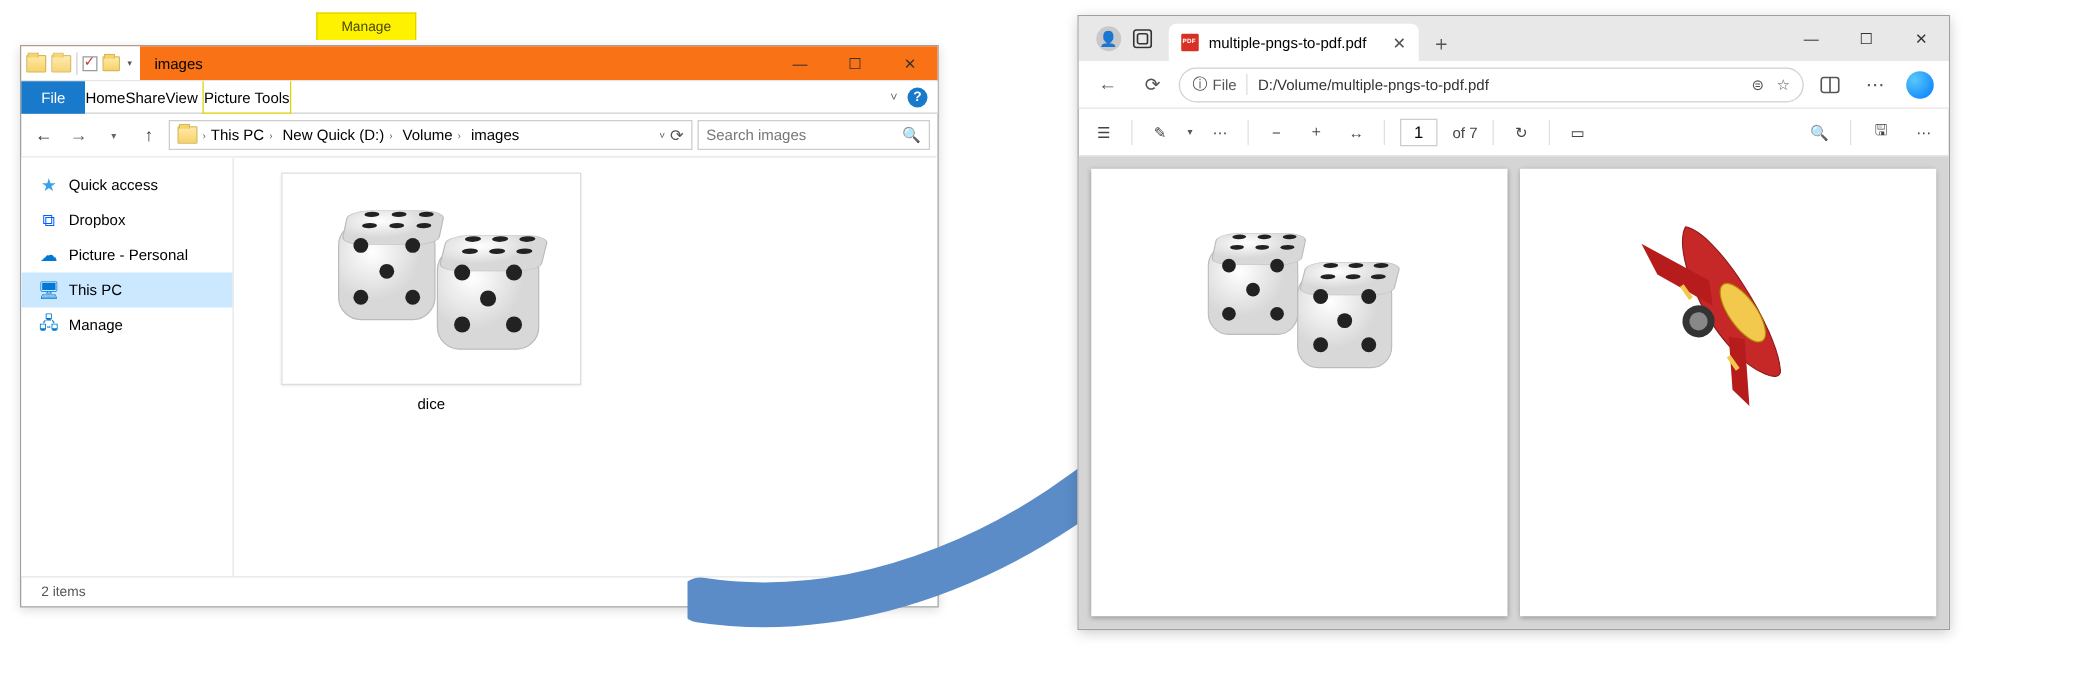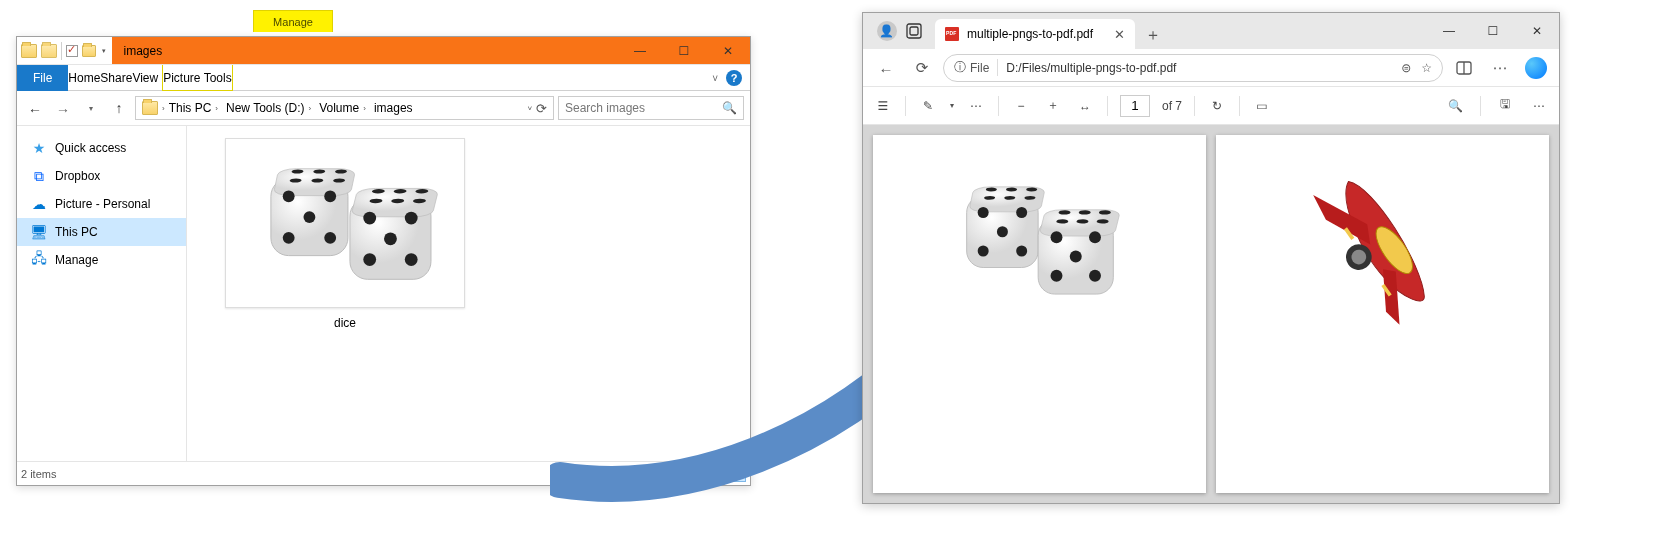--- a/index.html
+++ b/index.html
@@ -66,21 +66,21 @@
 .cloud { color:#0078d4; }
 .pc { color:#0078d4; }
 .net { color:#0078d4; }
 
 .content { flex:1; position:relative; padding:12px 18px; display:flex; gap:40px; align-items:flex-start; }
 .thumb { display:flex; flex-direction:column; align-items:center;padding-left:20px; }
 .thumb-box { width:240px; height:170px; border:1px solid #ddd; background:#fff; box-shadow:0 1px 2px rgba(0,0,0,0.1); display:flex; align-items:center; justify-content:center; overflow:hidden; }
 .thumb-label { margin-top:8px; font-size:12px; }
 
 
-.ex-status { height:24px; border-top:1px solid #e5e5e5; display:flex; align-items:center; padding:0 4px; font-size:11px; color:#555; }
+.ex-status { height:24px; border-top:1px solid #e5e5e5; display:flex; align-items:center; padding:0 16px; font-size:11px; color:#555; }
 .ex-status .spacer { flex:1; }
 .view-toggle { display:flex; gap:2px; }
 .vt { width:24px; height:16px; border:1px solid #ccc; display:flex; align-items:center; justify-content:center; font-size:9px; }
 .vt.active { background:#cce8ff; border-color:#7db7e8; }
 
 
 .arrow-wrap { position:absolute; left:550px; top:300px; width:460px; height:220px; pointer-events:none; }
 
 
 .edge {
@@ -168,21 +168,21 @@
     <div class="navbtn" style="font-size:8px;">▾</div>
     <div class="navbtn enabled">↑</div>
     <div class="breadcrumb">
       <span class="bc-ico folder-ico"></span>
       <span class="bc-car">›</span>
       <span class="bc-seg">
           <span>This PC</span>
           <span class="bc-car">›</span>
         </span>
       <span class="bc-seg">
-          <span>New Tools (D:)</span>
+          <span>New Quick (D:)</span>
           <span class="bc-car">›</span>
         </span>
       <span class="bc-seg">
           <span>Volume</span>
           <span class="bc-car">›</span>
         </span>
       <span class="bc-seg">
           <span>images</span>
         </span>
       <span class="bc-right">
@@ -323,21 +323,21 @@
   </div>
 
   <div class="addr">
     <div class="abtn">←</div>
     <div class="abtn">⟳</div>
     <div class="urlbox">
       <span class="url-chip">
         <span>ⓘ</span>
         <span>File</span>
       </span>
-      <span class="url-text">D:/Files/multiple-pngs-to-pdf.pdf</span>
+      <span class="url-text">D:/Volume/multiple-pngs-to-pdf.pdf</span>
       <span class="url-right">
         <span>⊜</span>
         <span>☆</span>
       </span>
     </div>
     <div class="abtn">
       <svg width="16" height="16" viewBox="0 0 16 16">
           <rect x="1" y="2" width="14" height="12" rx="2" fill="none" stroke="#555" stroke-width="1.3"></rect>
           <line x1="8" y1="2" x2="8" y2="14" stroke="#555" stroke-width="1.3"></line>
         </svg>

